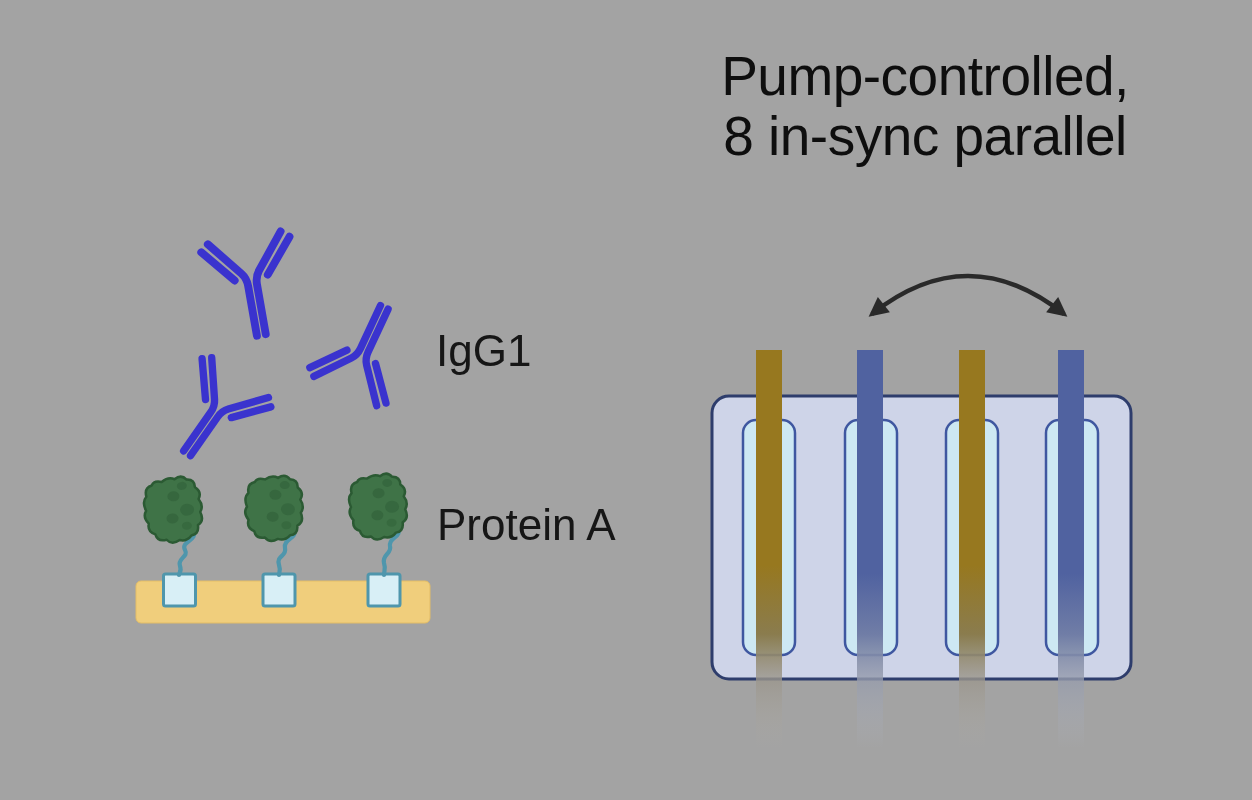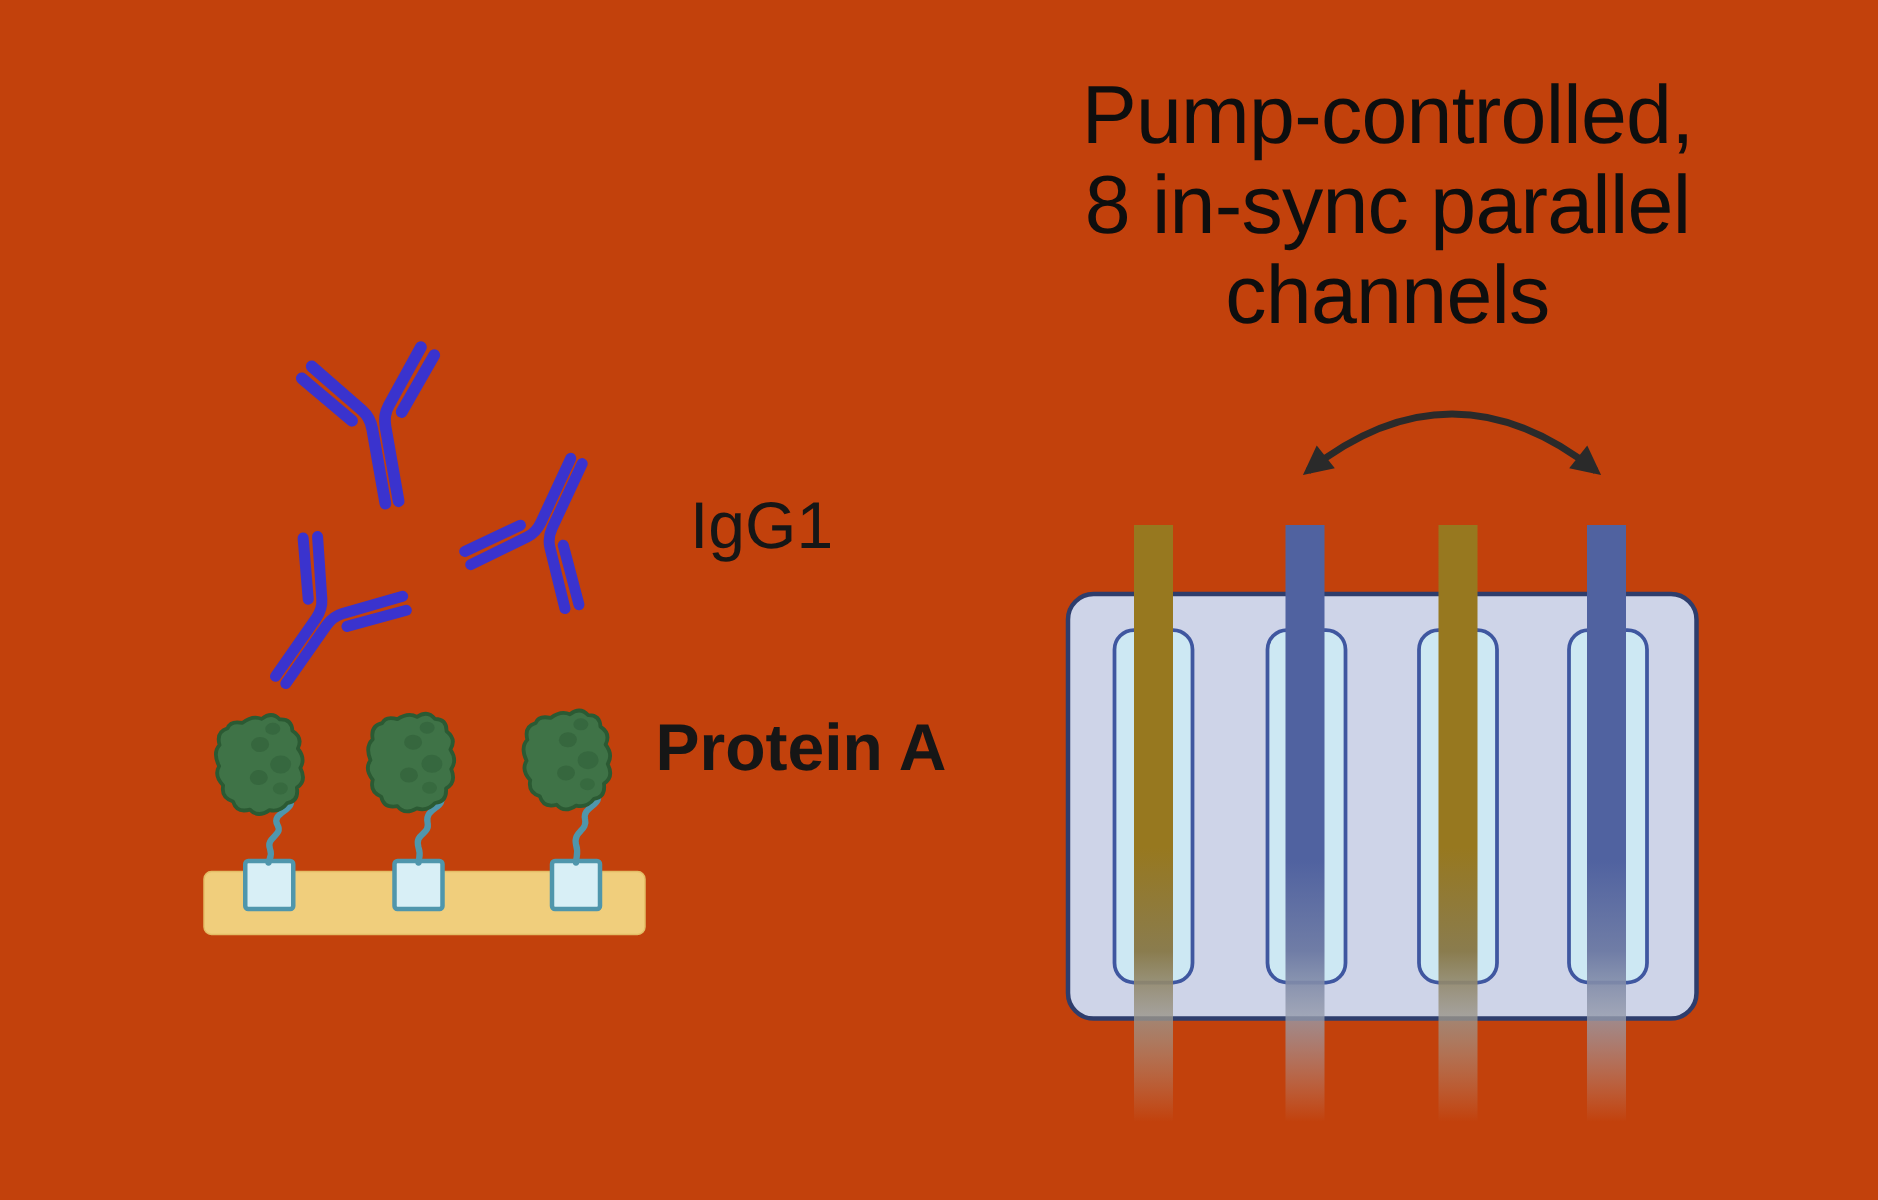--- a/index.html
+++ b/index.html
@@ -1,29 +1,29 @@
 <!DOCTYPE html>
 <html><head>
 <meta charset="utf-8">
 <style>
   html,body{margin:0;padding:0;background:#ffffff;}
   .canvas{
-    position:relative;width:1252px;height:800px;background:#c2410c;
+    position:relative;width:1252px;height:800px;background:#a3a3a3;
     font-family:"Liberation Sans",sans-serif;overflow:hidden;
   }
   .scene{position:absolute;left:0;top:0;width:1252px;height:800px;}
   .panel-title{
     position:absolute;left:700px;top:46px;width:450px;
     text-align:center;font-size:55px;line-height:60px;letter-spacing:-0.5px;
     color:#0e0e0e;font-weight:400;white-space:nowrap;
   }
   .panel-title .tline{display:block;}
   .lbl{position:absolute;font-size:44px;line-height:1;color:#161616;white-space:nowrap;}
-  .lbl-igg1{left:460px;top:329px;}
-  .lbl-prota{left:437px;top:477px;font-weight:bold;}
+  .lbl-igg1{left:436px;top:329px;}
+  .lbl-prota{left:437px;top:503px;}
 </style>
 </head>
 <body>
 
 <div class="canvas">
 
   <svg class="scene" viewBox="0 0 1252 800" aria-hidden="true">
     <defs>
 
       <g id="antibody" fill="none" stroke="#3a33ce" stroke-width="7" stroke-linecap="round" stroke-linejoin="round">
@@ -97,19 +97,18 @@
       <rect x="959" y="350" width="26" height="406" fill="url(#goldTube)"></rect>
       <rect x="1058" y="350" width="26" height="406" fill="url(#blueTube)"></rect>
 
       <path d="M 872,314 Q 968,238 1064,314" fill="none" stroke="#2a2a2a" stroke-width="4.5" marker-start="url(#arrowhead)" marker-end="url(#arrowhead)"></path>
     </g>
   </svg>
 
   <div class="panel-title">
     <span class="tline">Pump-controlled,</span>
     <span class="tline">8 in-sync parallel</span>
-    <span class="tline">channels</span>
   </div>
 
   <div class="lbl lbl-igg1">IgG1</div>
   <div class="lbl lbl-prota">Protein A</div>
 
 </div>
 
 </body></html>

